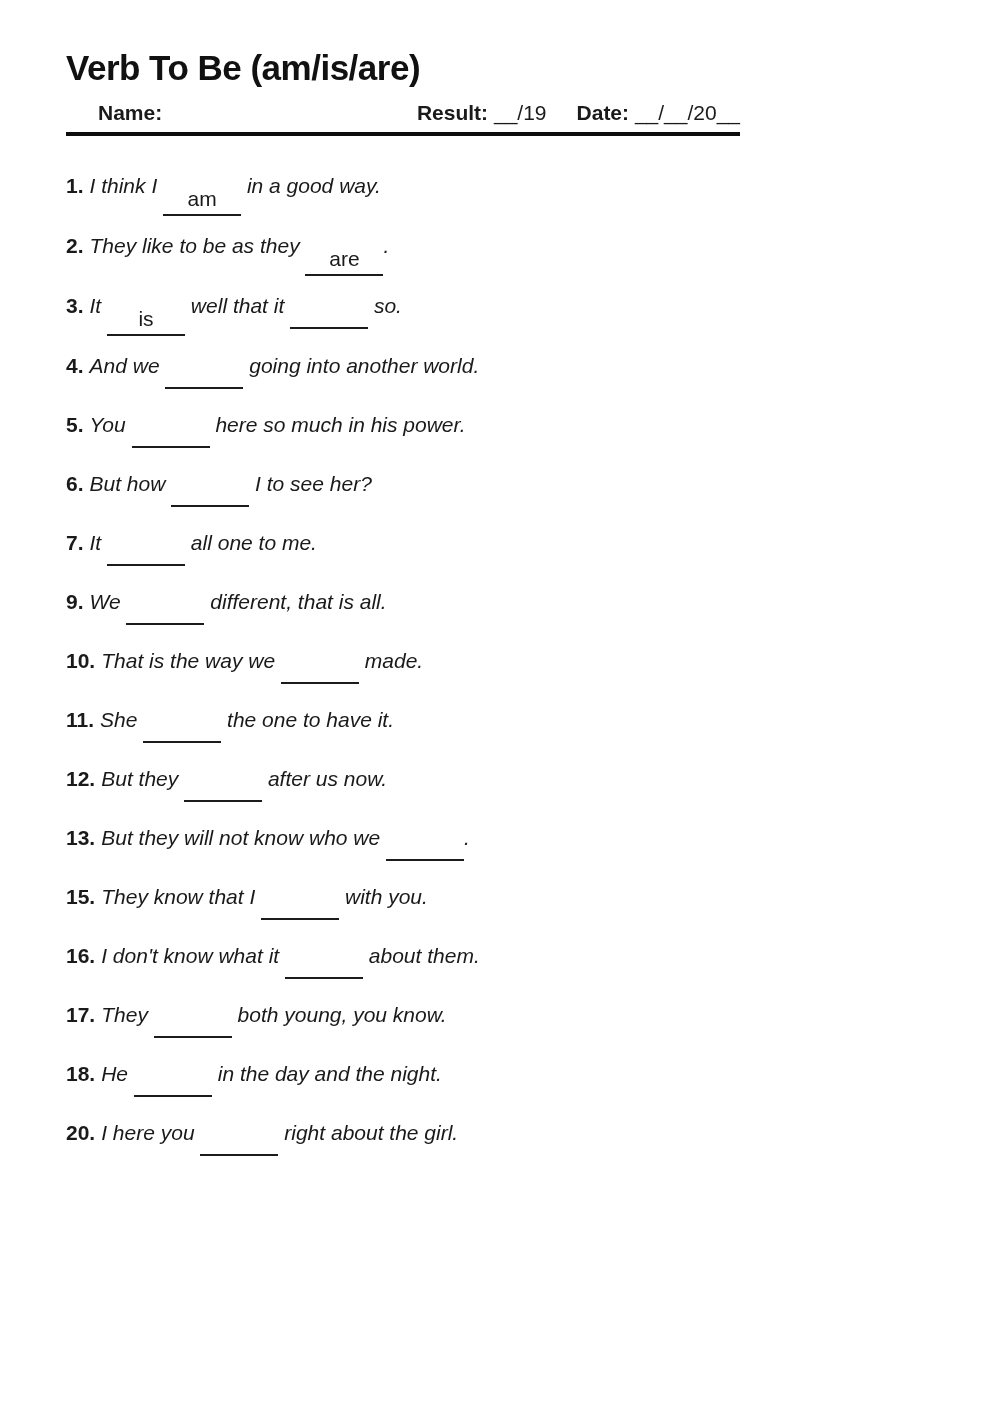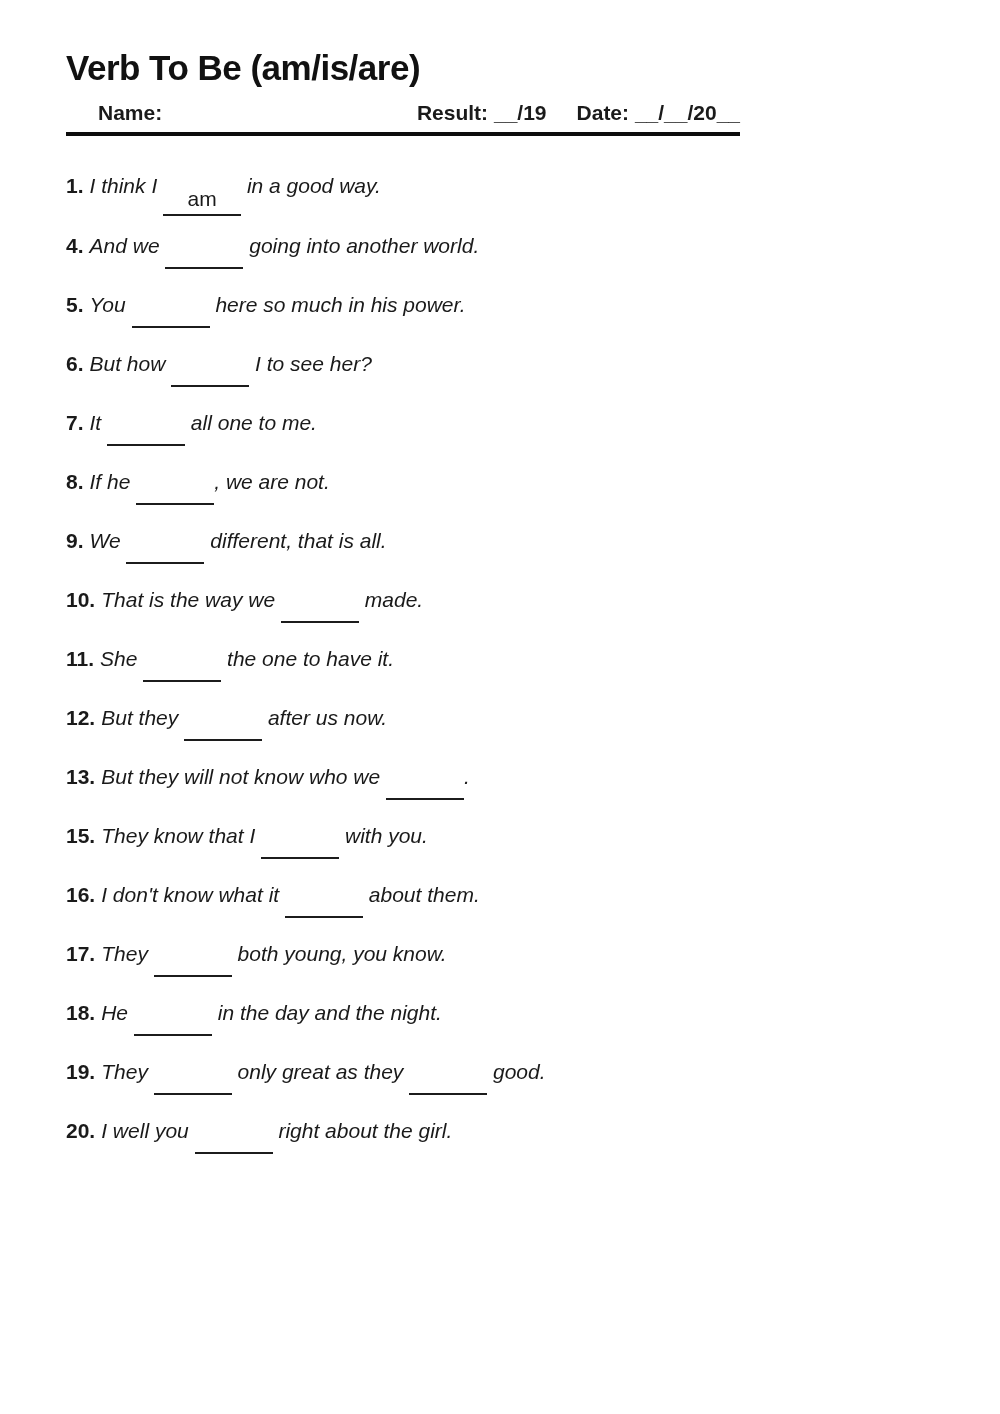--- a/index.html
+++ b/index.html
@@ -27,21 +27,21 @@
     font-size: 21px;
   }
   .meta-left { font-weight: 700; margin-left: 32px; }
   .meta-right {
     display: flex;
     align-items: baseline;
     gap: 30px;
   }
   .meta-group { white-space: pre; }
   .meta-label { font-weight: 700; }
-  .meta-value { font-weight: 700; }
+  .meta-value { font-weight: 400; }
   .header-rule {
     height: 4px;
     background: #0d0d0d;
     margin-top: 7px;
   }
   .list {
     margin-top: 37px;
   }
   .item {
     font-size: 21px;
@@ -82,30 +82,30 @@
     <span class="meta-right">
       <span class="meta-group"><span class="meta-label">Result:</span><span class="seg"> </span><span class="meta-value">__/19</span></span>
       <span class="meta-group"><span class="meta-label">Date:</span><span class="seg"> </span><span class="meta-value">__/__/20__</span></span>
     </span>
   </div>
 
   <div class="header-rule"></div>
 
   <div class="list" id="question-list">
       <div class="item"><span class="num">1.</span><span class="seg">I think I </span><span class="blank"><span class="ans">am</span></span><span class="seg"> in a good way.</span></div>
+      <div class="item"><span class="num">2.</span><span class="seg">They like to be as they </span><span class="blank"><span class="ans">are</span></span><span class="seg">.</span></div>
+      <div class="item"><span class="num">3.</span><span class="seg">It </span><span class="blank"><span class="ans">is</span></span><span class="seg"> well that it </span><span class="blank"><span class="ans"></span></span><span class="seg"> so.</span></div>
       <div class="item"><span class="num">4.</span><span class="seg">And we </span><span class="blank"><span class="ans"></span></span><span class="seg"> going into another world.</span></div>
       <div class="item"><span class="num">5.</span><span class="seg">You </span><span class="blank"><span class="ans"></span></span><span class="seg"> here so much in his power.</span></div>
       <div class="item"><span class="num">6.</span><span class="seg">But how </span><span class="blank"><span class="ans"></span></span><span class="seg"> I to see her?</span></div>
       <div class="item"><span class="num">7.</span><span class="seg">It </span><span class="blank"><span class="ans"></span></span><span class="seg"> all one to me.</span></div>
-      <div class="item"><span class="num">8.</span><span class="seg">If he </span><span class="blank"><span class="ans"></span></span><span class="seg">, we are not.</span></div>
       <div class="item"><span class="num">9.</span><span class="seg">We </span><span class="blank"><span class="ans"></span></span><span class="seg"> different, that is all.</span></div>
       <div class="item"><span class="num">10.</span><span class="seg">That is the way we </span><span class="blank"><span class="ans"></span></span><span class="seg"> made.</span></div>
       <div class="item"><span class="num">11.</span><span class="seg">She </span><span class="blank"><span class="ans"></span></span><span class="seg"> the one to have it.</span></div>
       <div class="item"><span class="num">12.</span><span class="seg">But they </span><span class="blank"><span class="ans"></span></span><span class="seg"> after us now.</span></div>
       <div class="item"><span class="num">13.</span><span class="seg">But they will not know who we </span><span class="blank"><span class="ans"></span></span><span class="seg">.</span></div>
       <div class="item"><span class="num">15.</span><span class="seg">They know that I </span><span class="blank"><span class="ans"></span></span><span class="seg"> with you.</span></div>
       <div class="item"><span class="num">16.</span><span class="seg">I don't know what it </span><span class="blank"><span class="ans"></span></span><span class="seg"> about them.</span></div>
       <div class="item"><span class="num">17.</span><span class="seg">They </span><span class="blank"><span class="ans"></span></span><span class="seg"> both young, you know.</span></div>
       <div class="item"><span class="num">18.</span><span class="seg">He </span><span class="blank"><span class="ans"></span></span><span class="seg"> in the day and the night.</span></div>
-      <div class="item"><span class="num">19.</span><span class="seg">They </span><span class="blank"><span class="ans"></span></span><span class="seg"> only great as they </span><span class="blank"><span class="ans"></span></span><span class="seg"> good.</span></div>
-      <div class="item"><span class="num">20.</span><span class="seg">I well you </span><span class="blank"><span class="ans"></span></span><span class="seg"> right about the girl.</span></div>
+      <div class="item"><span class="num">20.</span><span class="seg">I here you </span><span class="blank"><span class="ans"></span></span><span class="seg"> right about the girl.</span></div>
     </div>
 </div>
 
 </body></html>

